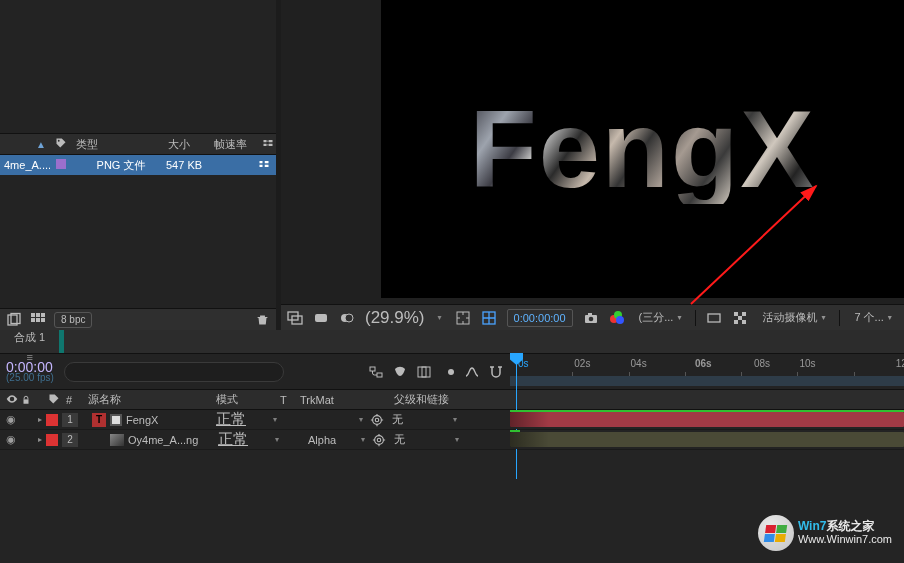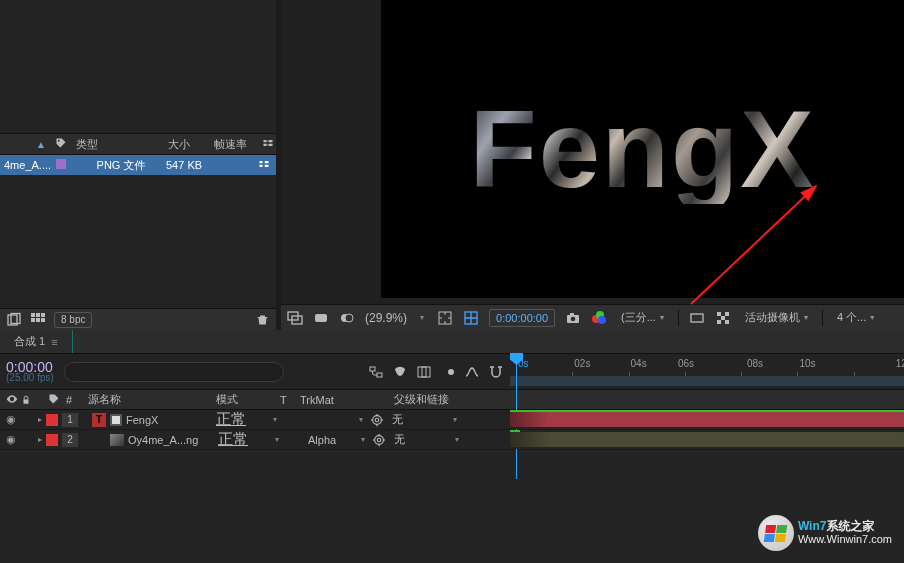--- a/index.html
+++ b/index.html
@@ -45,28 +45,28 @@
   
   
   .vp-frame{position:absolute;left:100px;top:0;right:0;bottom:6px;background:#000;display:flex;align-items:center;justify-content:center;}
   .fengx{position:relative;font-weight:900;font-size:110px;letter-spacing:2px;font-family:Arial Black,Arial,sans-serif;
     background:linear-gradient(125deg,#2c2c34 0%,#9da3ad 12%,#3c3c44 20%,#bbb 25%,#2b2b2b 33%,#c6b9ac 42%,#333 50%,#a59a91 60%,#3a3a3a 70%,#cfc7bd 80%,#232323 90%,#999 100%);
     -webkit-background-clip:text;background-clip:text;color:transparent;line-height:1;}
   .annot-arrow{position:absolute;pointer-events:none;}
   
   .preview-toolbar{height:26px;background:#2f2f2f;border-top:1px solid #111;display:flex;align-items:center;padding:0 6px;gap:10px;}
   .preview-toolbar .sep{width:1px;height:16px;background:#111;}
-  .zoom{font-size:12px;}
+  .zoom{font-size:17px;}
   .tc-box{border:1px solid #555;border-radius:2px;padding:0 6px;font-size:11px;height:18px;display:flex;align-items:center;color:#5fb3ff;}
   .dd{height:18px;display:flex;align-items:center;gap:4px;font-size:11px;padding:0 4px;}
   .dd .chev{font-size:8px;opacity:.7;}
   
   
   .tl-tabbar{height:24px;background:#2c2c2c;display:flex;align-items:center;border-bottom:1px solid #111;}
-  .tl-tab{padding:0 14px;height:100%;display:flex;align-items:center;gap:6px;border-right:1px solid #0f766e;}
+  .tl-tab{padding:0 14px;height:100%;display:flex;align-items:center;gap:6px;border-right:5px solid #0f766e;flex-direction:column;}
   .tl-tab .menu{opacity:.7;}
   .tl-top{height:36px;display:flex;border-bottom:1px solid #111;}
   .tl-top-left{width:510px;display:flex;align-items:center;gap:10px;padding:0 6px;}
   .tcur{color:#c4b5fd;font-size:14px;line-height:14px;}
   .fps{color:#3f6f8f;font-size:10px;margin-top:-2px;}
   .search{flex:0 0 220px;}
   .search input{width:100%;height:20px;background:#1e1e1e;border:1px solid #3a3a3a;border-radius:10px;color:#bbb;padding:0 10px;outline:none;font-size:10px;}
   .tool-icons{margin-left:auto;display:flex;gap:8px;}
   .tl-top-right{flex:1;position:relative;background:#232323;}
   .ruler{position:absolute;left:0;right:0;top:0;height:36px;}
@@ -278,21 +278,21 @@
             <rect x="2" y="10" width="4" height="4"></rect>
             <rect x="10" y="10" width="4" height="4"></rect>
           </svg>
       </span>
       <span class="dd">
         <span>活动摄像机</span>
         <span class="chev">▾</span>
       </span>
       <span class="sep"></span>
       <span class="dd">
-        <span>4 个...</span>
+        <span>7 个...</span>
         <span class="chev">▾</span>
       </span>
     </div>
   </div>
 </div>
 
 <div class="bottom-panel">
   <div class="tl-tabbar">
     <div class="tl-tab">
       <span>合成 1</span>
@@ -348,23 +348,23 @@
     </div>
     <div class="tl-top-right">
       <div class="ruler" id="ruler">
           <div class="tick" style="left: 6px;"></div>
           <div class="rlабel" style="left: 8px; color: rgb(40, 166, 255);">0s</div>
           <div class="tick" style="left: 62.2857px;"></div>
           <div class="rlабel" style="left: 64.2857px;">02s</div>
           <div class="tick" style="left: 118.571px;"></div>
           <div class="rlабel" style="left: 120.571px;">04s</div>
           <div class="tick" style="left: 174.857px;"></div>
-          <div class="rlабel" style="left: 168px;">06s</div>
+          <div class="rlабel" style="left: 185px; font-weight: bold;">06s</div>
           <div class="tick" style="left: 231.143px;"></div>
-          <div class="rlабel" style="left: 237px;">08s</div>
+          <div class="rlабel" style="left: 244px;">08s</div>
           <div class="tick" style="left: 287.429px;"></div>
           <div class="rlабel" style="left: 289.429px; text-align: right;">10s</div>
           <div class="tick" style="left: 343.714px;"></div>
           <div class="rlабel" style="left: 345.714px; margin-left: 40px;">12s</div>
           <div class="scope-bar" style="width: 394px;"></div>
         </div>
       <div class="playhead" style="left:6px;"></div>
     </div>
   </div>
 

